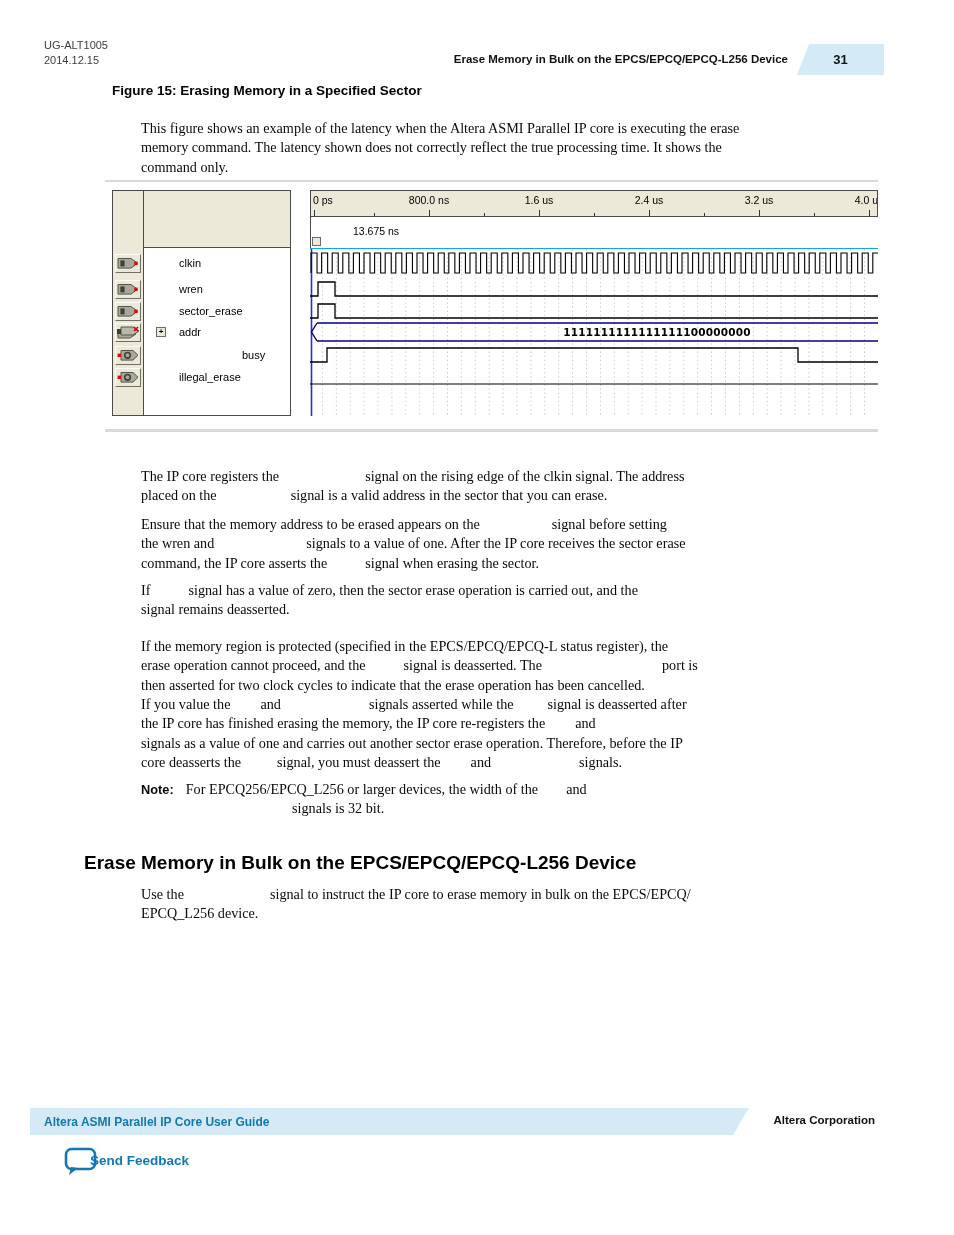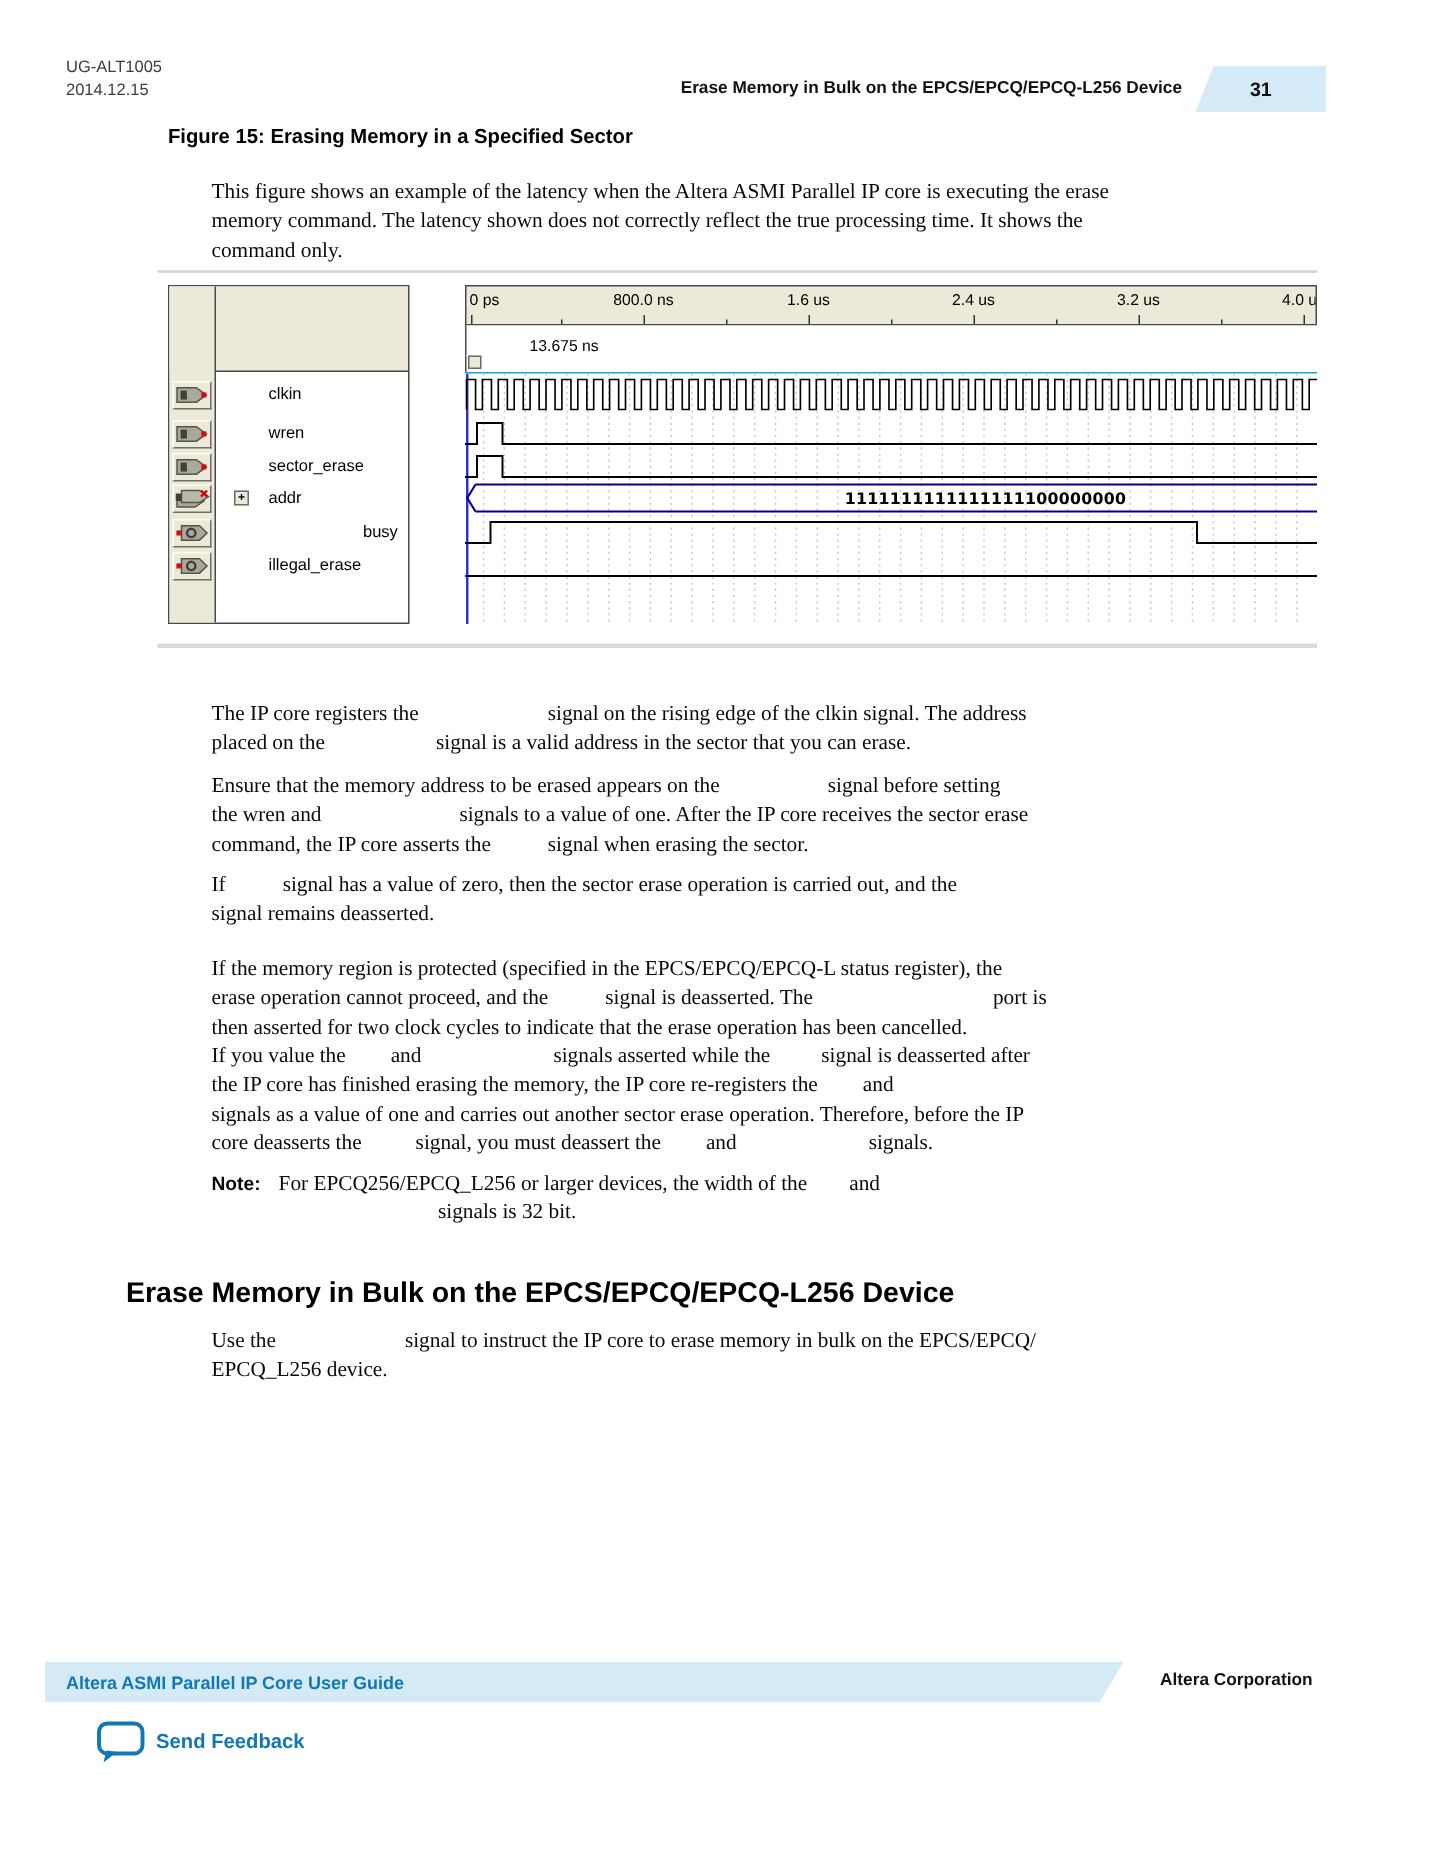--- a/index.html
+++ b/index.html
@@ -21,21 +21,21 @@
   .para{position:absolute;}
   .tline{white-space:nowrap;line-height:19.4px;height:19.4px;}
   .tseg{font-family:"Liberation Serif",serif;font-size:14.2px;color:#090909;}
   .bseg{font-family:"Liberation Sans",sans-serif;font-weight:bold;font-size:12.8px;color:#090909;}
   .gap{display:inline-block;height:1px;vertical-align:baseline;}
 
   .sec-heading{font:bold 19px "Liberation Sans",sans-serif;color:#000;}
 
   
   .wave-widget{background:#fff;}
-  .panel-left{position:absolute;left:0;top:0;width:161px;height:226px;background:#fff;
+  .panel-left{position:absolute;left:0;top:0;width:179px;height:226px;background:#fff;
               border:1px solid #4a4a4a;box-sizing:border-box;}
   .panel-left-header{position:absolute;left:0;top:0;width:100%;height:57px;background:var(--panel);
                      border-bottom:1px solid #4a4a4a;box-sizing:border-box;}
   .icon-col-bg{position:absolute;left:0;top:0;width:31px;height:100%;background:var(--panel);
                border-right:1px solid #4a4a4a;box-sizing:border-box;}
   .pin-btn{position:absolute;width:26px;height:19px;background:var(--panel);
            border:1px solid;border-color:#fdfdf5 #6f6f63 #6f6f63 #fdfdf5;box-sizing:border-box;
            display:flex;align-items:center;justify-content:center;}
   .sig-name{position:absolute;font:11px "Liberation Sans",sans-serif;color:#000;white-space:nowrap;}
   .expander{position:absolute;width:10px;height:10px;background:var(--panel);border:1px solid #6b6b6b;
@@ -261,15 +261,15 @@
     <span class="foot-guide">Altera ASMI Parallel IP Core User Guide</span>
   </div>
   <div class="abs foot-corp" style="right:79px;top:1114px;">Altera Corporation</div>
 
   <div class="abs" style="left:64px;top:1147px;width:34px;height:30px;">
     <svg width="34" height="30" viewBox="0 0 34 30">
       <rect x="2" y="2" width="29" height="20" rx="5.5" fill="none" stroke="#1278b3" stroke-width="2.6"></rect>
       <path d="M7,20 L5,28 L14,21 Z" fill="#1278b3"></path>
     </svg>
   </div>
-  <a class="abs feedback-label" style="left:104px;top:1153px;text-decoration:none;cursor:pointer;">Send Feedback</a>
+  <a class="abs feedback-label" style="left:90px;top:1153px;text-decoration:none;cursor:pointer;">Send Feedback</a>
 
 </div>
 
 </body></html>

